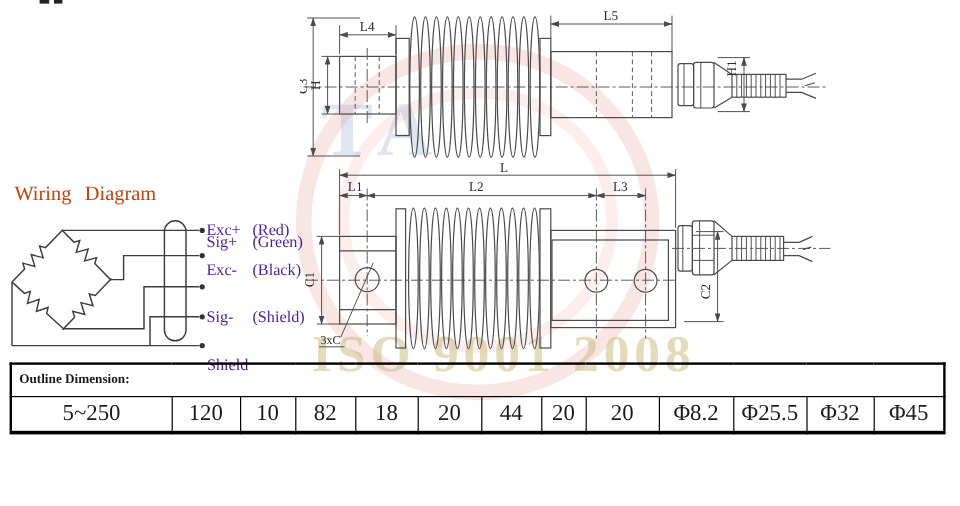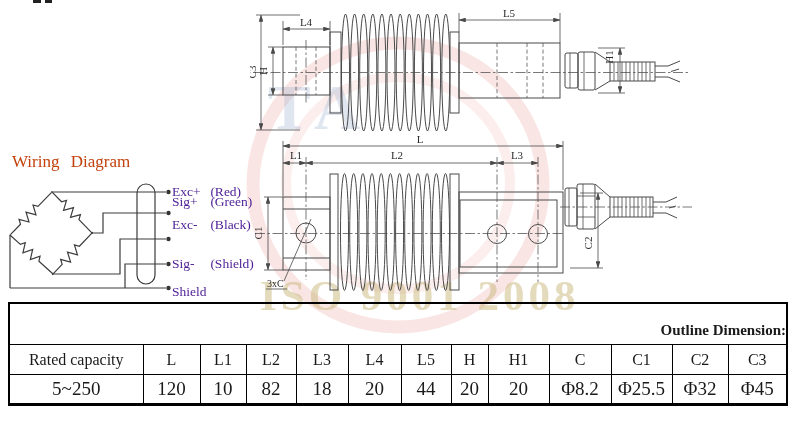--- a/index.html
+++ b/index.html
@@ -29,21 +29,21 @@
   .cl{fill:none;stroke:#555;stroke-width:0.8;stroke-dasharray:10 2.5 2.5 2.5;}
   .wire{fill:none;stroke:#3c3c3c;stroke-width:1.2;}
   .dlabel{font-family:"Liberation Serif",serif;font-size:11px;fill:#2b2b2b;}
   .nlabel{font-family:"Liberation Serif",serif;font-size:10px;fill:#2b2b2b;}
 
   
   .dim-table{position:absolute;left:8px;top:302px;width:780px;border-collapse:collapse;
              border:2px solid #000;border-bottom:3px solid #000;background:transparent;
              font-family:"Liberation Serif","DejaVu Serif",serif;}
   .dim-table td{border:1px solid #000;text-align:center;font-size:19px;padding:0;background:transparent;}
-  .dim-table .title-cell{text-align:right;font-weight:bold;font-size:15px;padding:16px 0 4px 6px;height:20px;}
+  .dim-table .title-cell{text-align:left;font-weight:bold;font-size:11px;padding:2px 0 4px 6px;height:20px;}
   .dim-table .hdr td{font-size:16px;height:29px;}
   .dim-table .r1 td{height:28px;}
   .dim-table .r2 td{height:27px;}
 </style>
 </head>
 <body>
 
 <div class="page">
 
   <svg class="abs" style="left:0;top:0;" width="800" height="422" viewBox="0 0 800 422">
@@ -98,21 +98,21 @@
     <span class="wcol">(Green)</span>
   </div>
   <div class="wlabel" style="top:217px;">
     <span class="wsig">Exc-</span>
     <span class="wcol">(Black)</span>
   </div>
   <div class="wlabel" style="top:256px;">
     <span class="wsig">Sig-</span>
     <span class="wcol">(Shield)</span>
   </div>
-  <div class="wlabel" style="top:284px;">
+  <div class="wlabel" style="top:296px;text-align:right;">
     <span class="wsig">Shield</span>
     <span class="wcol"></span>
   </div>
 
   <svg class="abs" style="left:250px;top:0;" width="550" height="300" viewBox="250 0 550 300">
     <defs>
       <marker id="aE" markerWidth="9" markerHeight="6" refX="8.5" refY="3" orient="auto">
         <path d="M0,0 L9,3 L0,6 Z" fill="#4a4a4a"></path>
         </marker>
       <marker id="aS" markerWidth="9" markerHeight="6" refX="0.5" refY="3" orient="auto">
@@ -248,35 +248,20 @@
       <col style="width:61px">
         <col style="width:62px">
         <col style="width:61px">
         <col style="width:56px">
       <col style="width:59px">
     </colgroup>
     <tbody>
         <tr>
       <td class="title-cell" colspan="13">Outline Dimension:</td>
     </tr>
-    <tr class="hdr">
-      <td>Rated capacity</td>
-      <td>L</td>
-      <td>L1</td>
-      <td>L2</td>
-      <td>L3</td>
-      <td>L4</td>
-      <td>L5</td>
-      <td>H</td>
-      <td>H1</td>
-      <td>C</td>
-      <td>C1</td>
-      <td>C2</td>
-      <td>C3</td>
-    </tr>
     <tr class="r1">
       <td>5~250</td>
       <td>120</td>
       <td>10</td>
       <td>82</td>
       <td>18</td>
       <td>20</td>
       <td>44</td>
       <td>20</td>
       <td>20</td>

